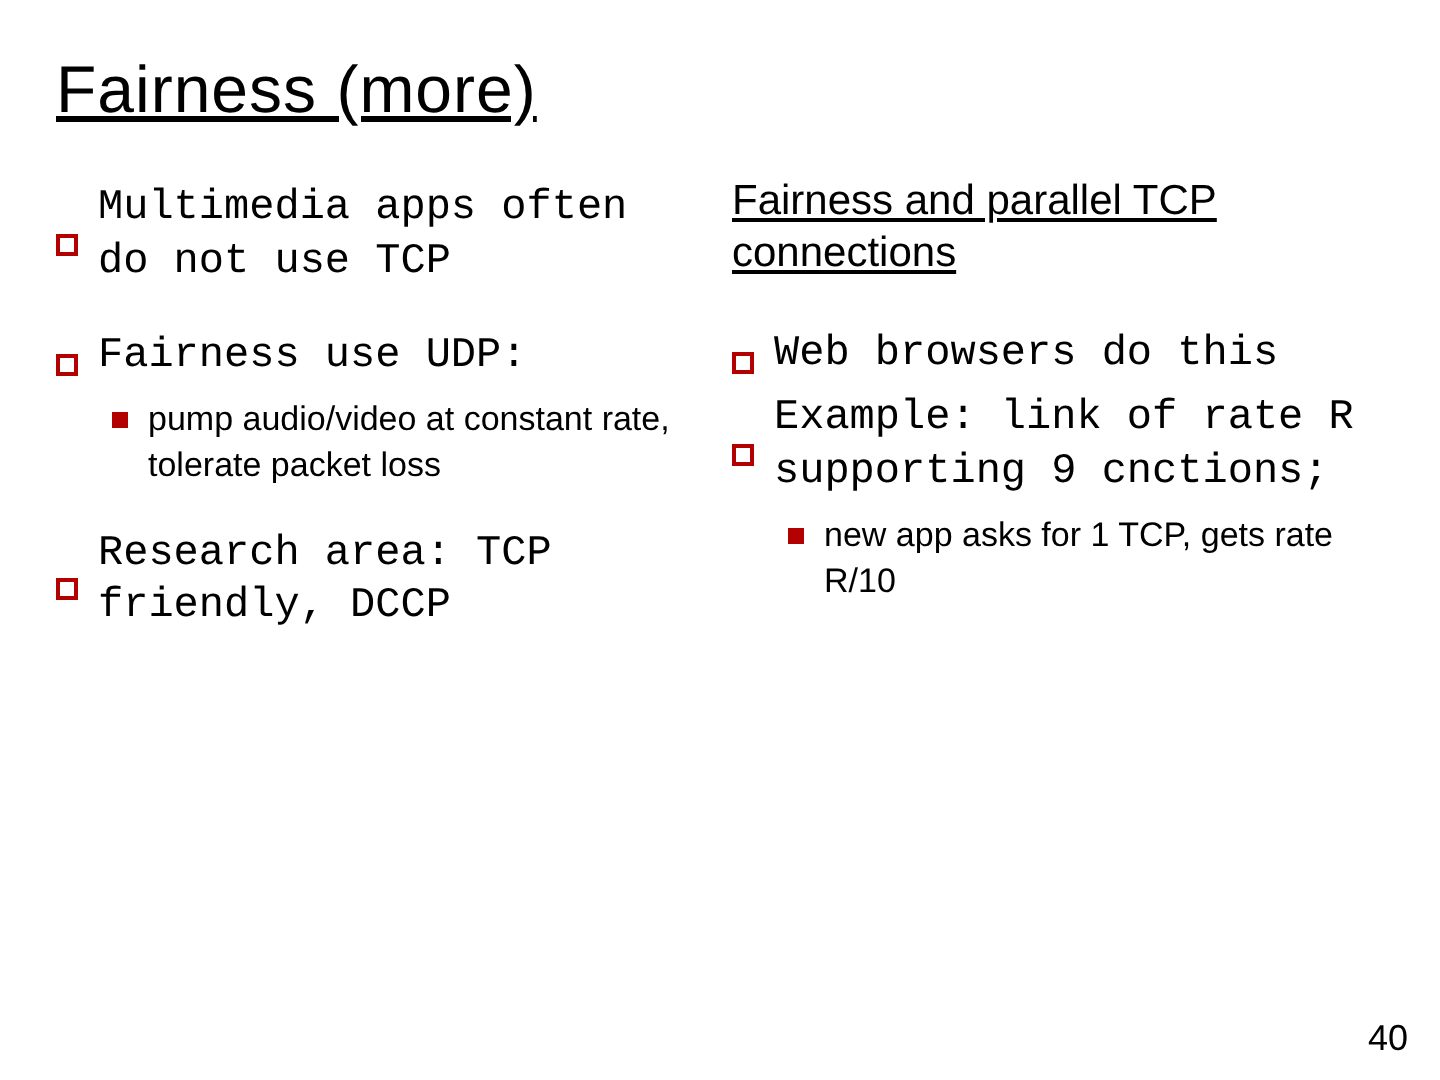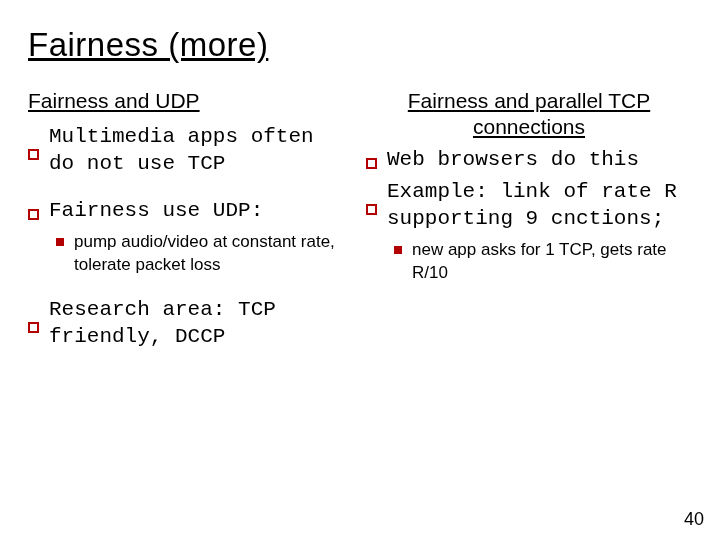--- a/index.html
+++ b/index.html
@@ -29,21 +29,21 @@
   }
   .col { flex: 1; }
   .col-left { flex: 0 0 320px; }
   .col-right { flex: 1; }
   .subhead {
     font-size: 21px;
     text-decoration: underline;
     margin: 0 0 10px 0;
     line-height: 1.25;
   }
-  .subhead.twoline { margin-bottom: 6px; text-align: center; }
+  .subhead.twoline { margin-bottom: 24px; }
   .lvl1 {
     display: flex;
     align-items: center;
     font-size: 21px;
     line-height: 1.28;
     margin: 4px 0 6px 0;
     font-family: Liberation Mono, monospace;
   }
   .lvl1 .bullet-r {
     width: 11px; height: 11px;
@@ -79,21 +79,20 @@
 </style>
 </head>
 <body>
 
 <div class="slide">
   <div class="title">Fairness (more)</div>
 
   <div class="cols">
 
     <div class="col col-left">
-      <div class="subhead">Fairness and UDP</div>
 
       <div class="lvl1">
         <span class="bullet-r"></span>
         <span class="txt">Multimedia apps often do not use TCP</span>
       </div>
 
       <div class="gap"></div>
 
       <div class="lvl1">
         <span class="bullet-r"></span>

